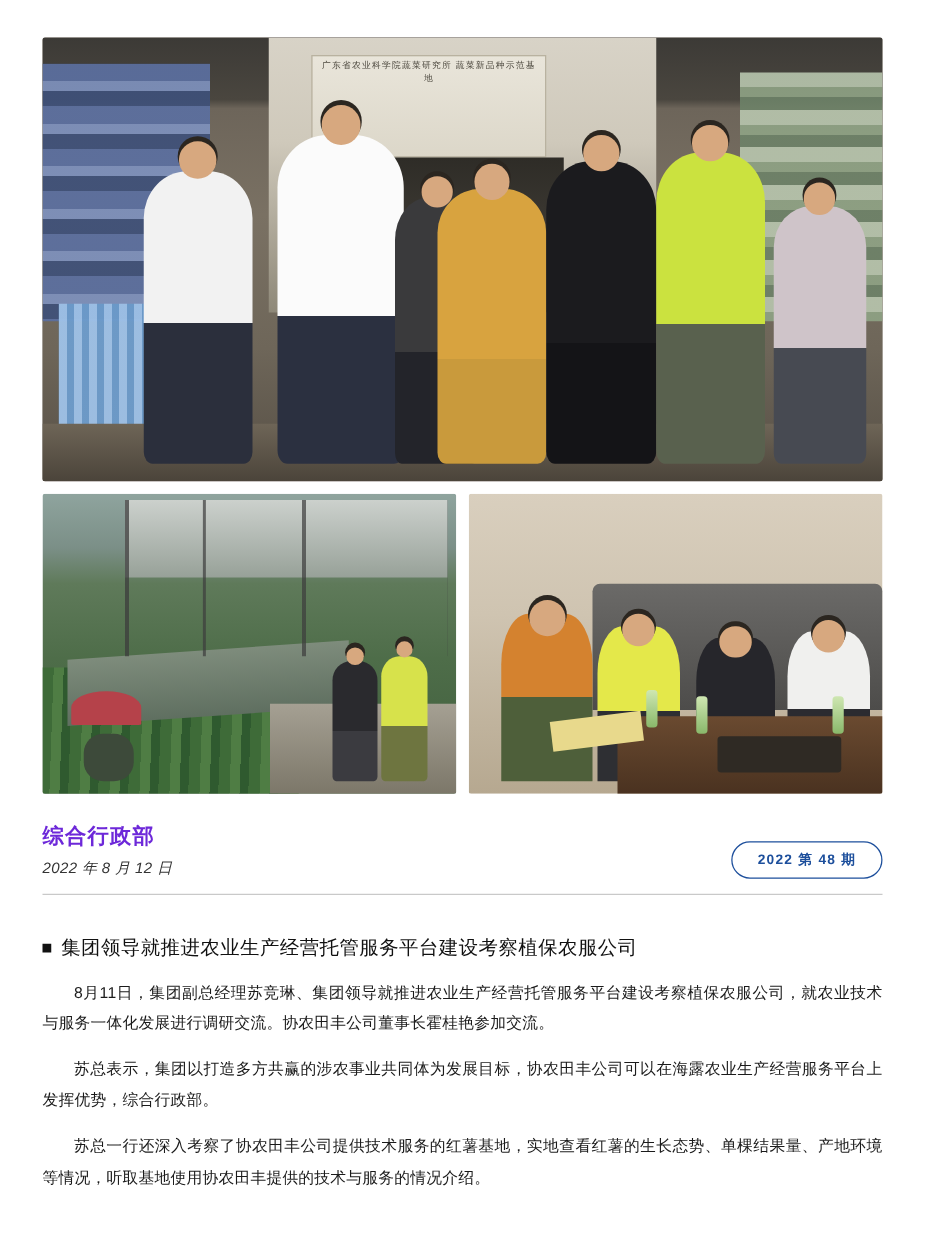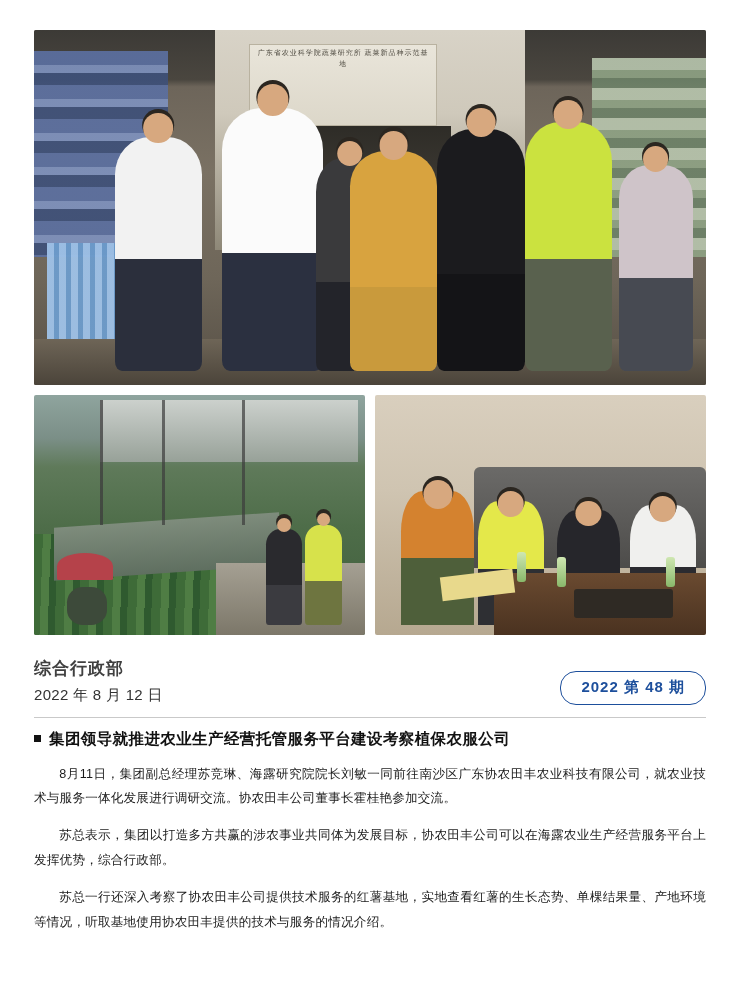--- a/index.html
+++ b/index.html
@@ -134,55 +134,56 @@
   
   .meta-row {
     margin-top: 22px;
     display: flex;
     align-items: flex-end;
     justify-content: space-between;
   }
   .dept {
     font-size: 17px;
     font-weight: bold;
-    color: #404040;
+    color: #6d28d9;
     letter-spacing: 1px;
   }
   .dept-date {
     margin-top: 6px;
-    font-size: 15px;
+    font-size: 12px;
     color: #333;
     letter-spacing: .3px;
+    font-style: italic;
   }
   .issue-badge {
     border: 1.6px solid #1d4f9c;
     border-radius: 16px;
     color: #1d4f9c;
-    font-size: 15px;
+    font-size: 11px;
     font-weight: bold;
     padding: 6px 20px 7px;
     letter-spacing: 1px;
     white-space: nowrap;
   }
 
   .divider {
     margin-top: 12px;
     height: 1px;
     background: #c9c9c9;
     width: 100%;
   }
 
   
   .headline {
-    margin-top: 10px;
+    margin-top: 32px;
     display: flex;
     align-items: flex-start;
     gap: 8px;
     font-size: 15.5px;
-    font-weight: bold;
+    font-weight: normal;
     color: #111;
     letter-spacing: .4px;
     line-height: 1.4;
   }
   .bullet-square {
     width: 7px; height: 7px;
     background: #111;
     margin-top: 7px;
     flex: 0 0 auto;
   }
@@ -287,17 +288,17 @@
     <div class="issue-badge">2022  第 48 期</div>
   </div>
 
   <div class="divider"></div>
 
   <div class="headline">
     <span class="bullet-square"></span>
     <span>集团领导就推进农业生产经营托管服务平台建设考察植保农服公司</span>
   </div>
 
-  <p class="para">8月11日，集团副总经理苏竞琳、海露研究院院长刘敏一同前往南沙区广东协农田丰农业科技有限公司，就农业技术与服务一体化发展进行调研交流。协农田丰公司董事长霍桂艳参加交流。</p>
+  <p class="para">8月11日，集团副总经理苏竞琳、集团领导就推进农业生产经营托管服务平台建设考察植保农服公司，就农业技术与服务一体化发展进行调研交流。协农田丰公司董事长霍桂艳参加交流。</p>
   <p class="para">苏总表示，集团以打造多方共赢的涉农事业共同体为发展目标，协农田丰公司可以在海露农业生产经营服务平台上发挥优势，综合行政部。</p>
   <p class="para">苏总一行还深入考察了协农田丰公司提供技术服务的红薯基地，实地查看红薯的生长态势、单棵结果量、产地环境等情况，听取基地使用协农田丰提供的技术与服务的情况介绍。</p>
 
 </div>
 
 </body></html>

